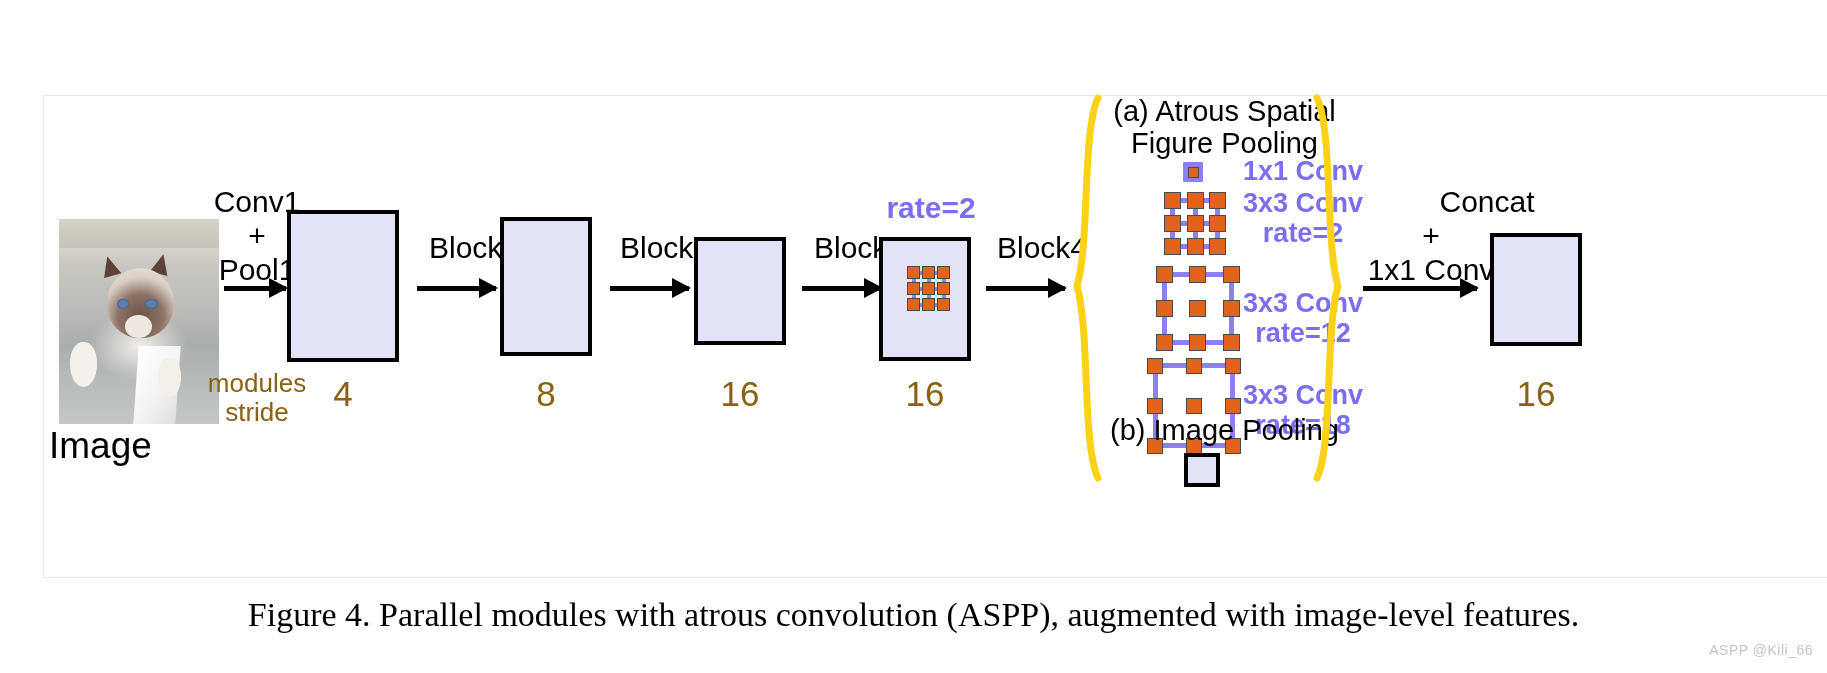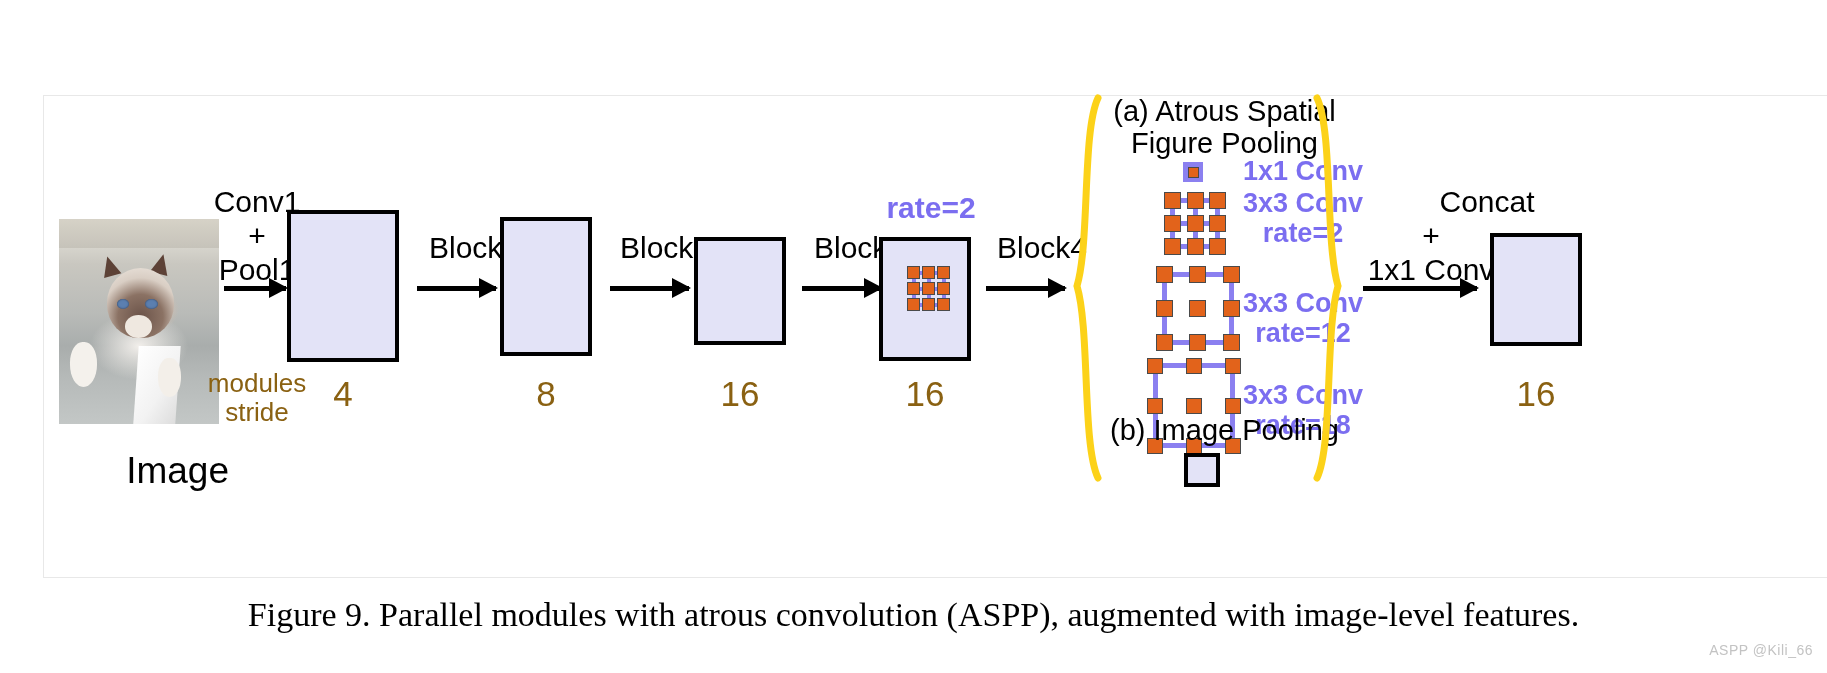--- a/index.html
+++ b/index.html
@@ -65,21 +65,21 @@
     background:linear-gradient(120deg,#ffffff 0%,#f2f2f2 60%,#dddddd 100%);
     transform:skewX(-4deg);
   }
   #input-image .ceiling{
     position:absolute;left:0;top:0;width:100%;height:14%;
     background:linear-gradient(180deg,#d6d2c7,#c6c3ba);
   }
 
   .img-caption{
     position:absolute;left:48px;top:425px;width:180px;
-    text-align:right;font-size:37px;color:#000;line-height:1.1;margin-top:25px;
+    text-align:left;font-size:37px;color:#000;line-height:1.1;
   }
 
   
   .stage-box{
     position:absolute;
     background:#e3e3f7;
     border:4px solid #000;
     box-sizing:border-box;
   }
   .stage-num{
@@ -314,14 +314,14 @@
   <div class="multi-label" style="left:1356px;top:90px;width:174px;">Concat</div>
   <div class="multi-label" style="left:1300px;top:124px;width:174px;">+</div>
   <div class="multi-label" style="left:1300px;top:158px;width:174px;">1x1 Conv</div>
   <div class="arrow" style="left:1319px;top:190px;width:114px;"></div>
 
   <div class="stage-box" style="left:1446px;top:137px;width:92px;height:113px;"></div>
   <div class="stage-num" style="left:1446px;top:280px;width:92px;">16</div>
 
 </div>
 
-<div id="caption">Figure 9. Parallel modules with atrous convolution (ASPP), augmented with image-level features.</div>
+<div id="caption">Figure 4. Parallel modules with atrous convolution (ASPP), augmented with image-level features.</div>
 <div id="watermark">ASPP @Kili_66</div>
 
 </body></html>

